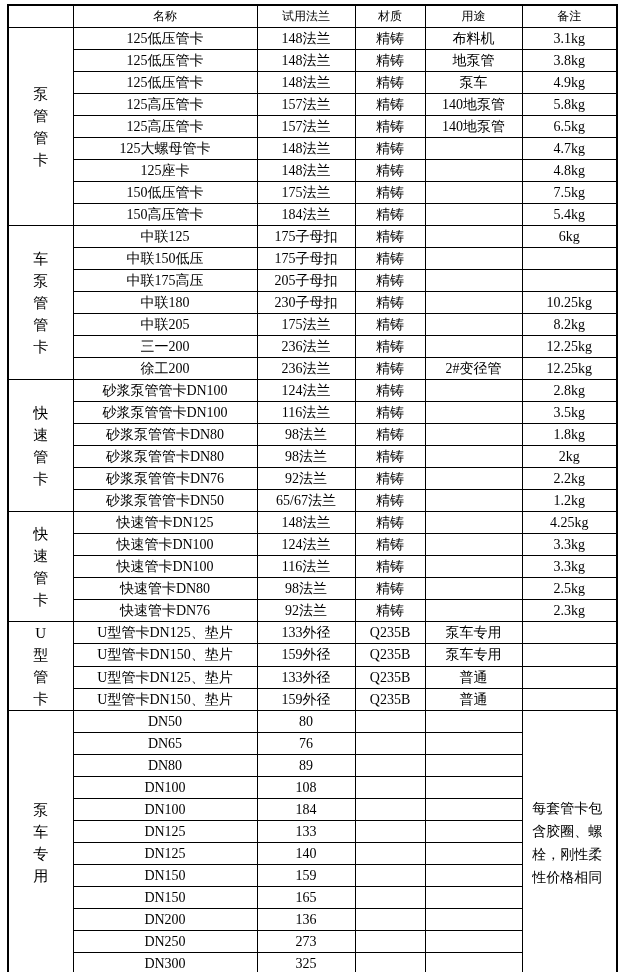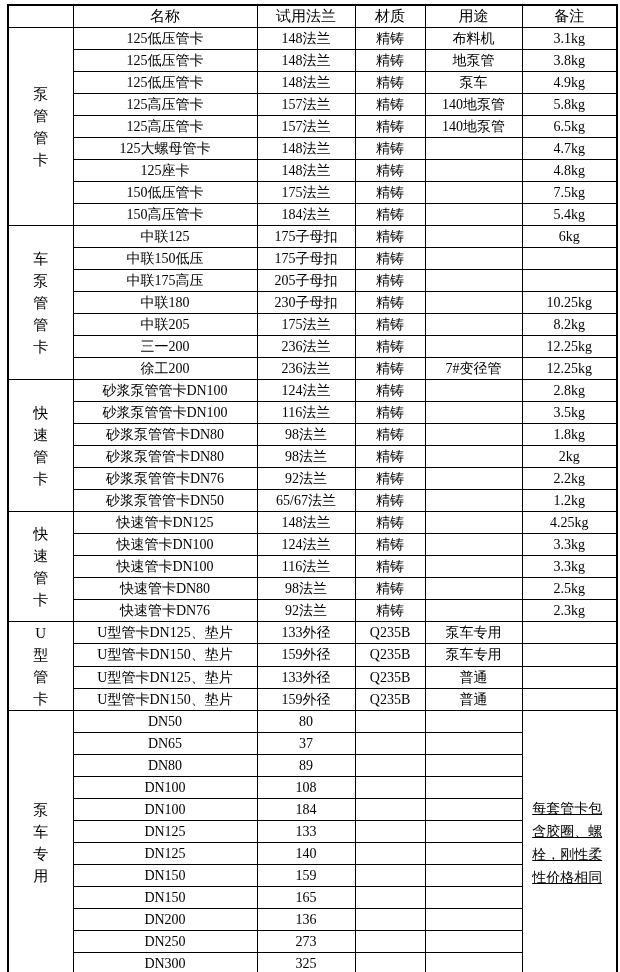--- a/index.html
+++ b/index.html
@@ -25,21 +25,21 @@
     height: 21px;
     padding: 0 2px;
     text-align: center;
     vertical-align: middle;
     font-size: 14px;
     font-weight: normal;
     line-height: 21px;
     overflow: hidden;
   }
   .spec-table th {
-    font-size: 15px;
+    font-size: 12px;
   }
   .spec-table td.category-cell {
     vertical-align: middle;
   }
   .cat-text {
     display: inline-block;
     width: 1.2em;
     line-height: 22px;
     font-size: 15px;
     white-space: normal;
@@ -47,21 +47,20 @@
     vertical-align: middle;
   }
   .note-text {
     display: inline-block;
     width: 5.3em;
     line-height: 23px;
     white-space: normal;
     word-break: break-all;
     text-align: left;
     vertical-align: middle;
-    text-decoration: underline;
   }
 </style>
 </head>
 <body>
 
 <table class="spec-table">
   <colgroup>
     <col style="width:65px">
     <col style="width:184px">
     <col style="width:98px">
@@ -184,21 +183,21 @@
         <td>三一200</td>
         <td>236法兰</td>
         <td>精铸</td>
         <td></td>
         <td>12.25kg</td>
       </tr>
       <tr>
         <td>徐工200</td>
         <td>236法兰</td>
         <td>精铸</td>
-        <td>7#变径管</td>
+        <td>2#变径管</td>
         <td>12.25kg</td>
       </tr>
       <tr>
         <td class="category-cell" rowspan="6"><span class="cat-text">快速管卡</span></td>
         <td>砂浆泵管管卡DN100</td>
         <td>124法兰</td>
         <td>精铸</td>
         <td></td>
         <td>2.8kg</td>
       </tr>
@@ -305,21 +304,21 @@
       <tr>
         <td class="category-cell" rowspan="12"><span class="cat-text">泵车专用</span></td>
         <td>DN50</td>
         <td>80</td>
         <td></td>
         <td></td>
         <td rowspan="12"><span class="note-text">每套管卡包含胶圈、螺栓，刚性柔性价格相同</span></td>
       </tr>
       <tr>
         <td>DN65</td>
-        <td>37</td>
+        <td>76</td>
         <td></td>
         <td></td>
       </tr>
       <tr>
         <td>DN80</td>
         <td>89</td>
         <td></td>
         <td></td>
       </tr>
       <tr>

